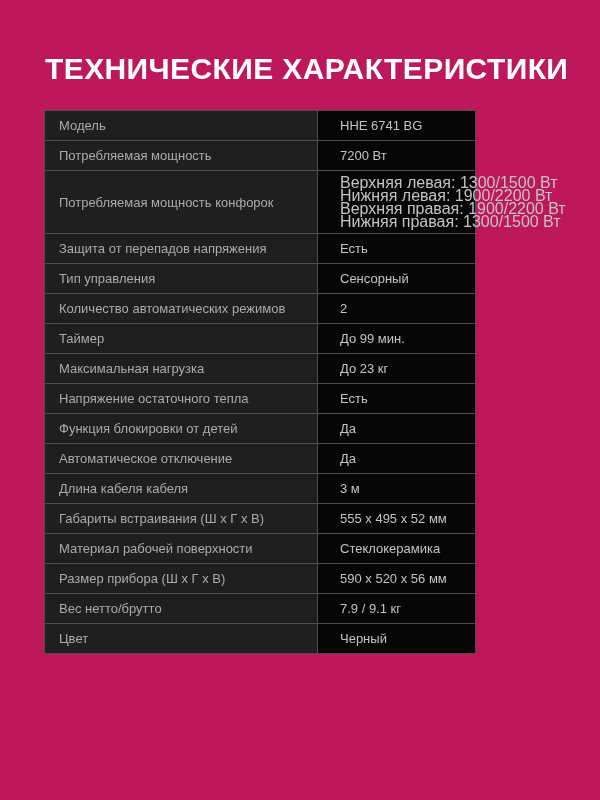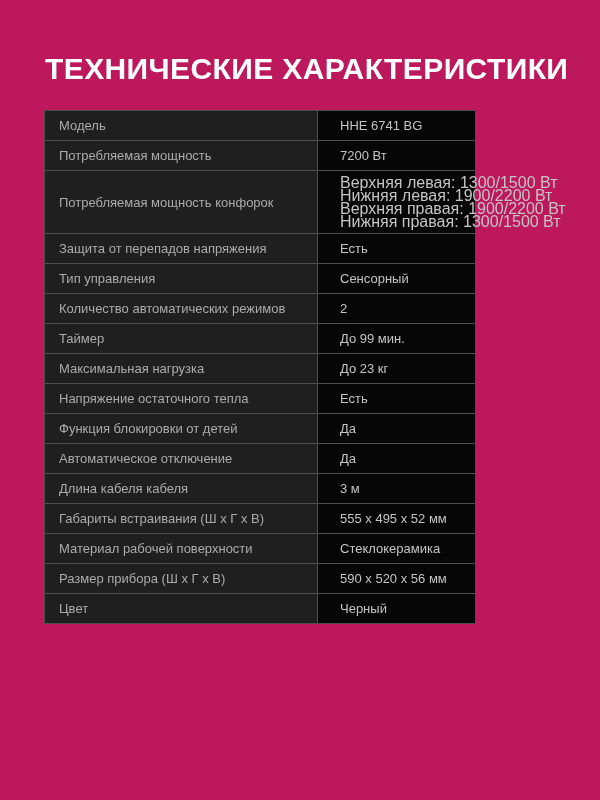--- a/index.html
+++ b/index.html
@@ -124,18 +124,22 @@
         </tr>
         <tr>
           <td class="label-cell">Материал рабочей поверхности</td>
           <td class="value-cell">Стеклокерамика</td>
         </tr>
         <tr>
           <td class="label-cell">Размер прибора (Ш х Г х В)</td>
           <td class="value-cell">590 х 520 х 56 мм</td>
         </tr>
         <tr>
+          <td class="label-cell">Вес нетто/брутто</td>
+          <td class="value-cell">7.9 / 9.1 кг</td>
+        </tr>
+        <tr>
           <td class="label-cell">Цвет</td>
           <td class="value-cell">Черный</td>
         </tr>
       </tbody>
   </table>
 </div>
 
 </body></html>

